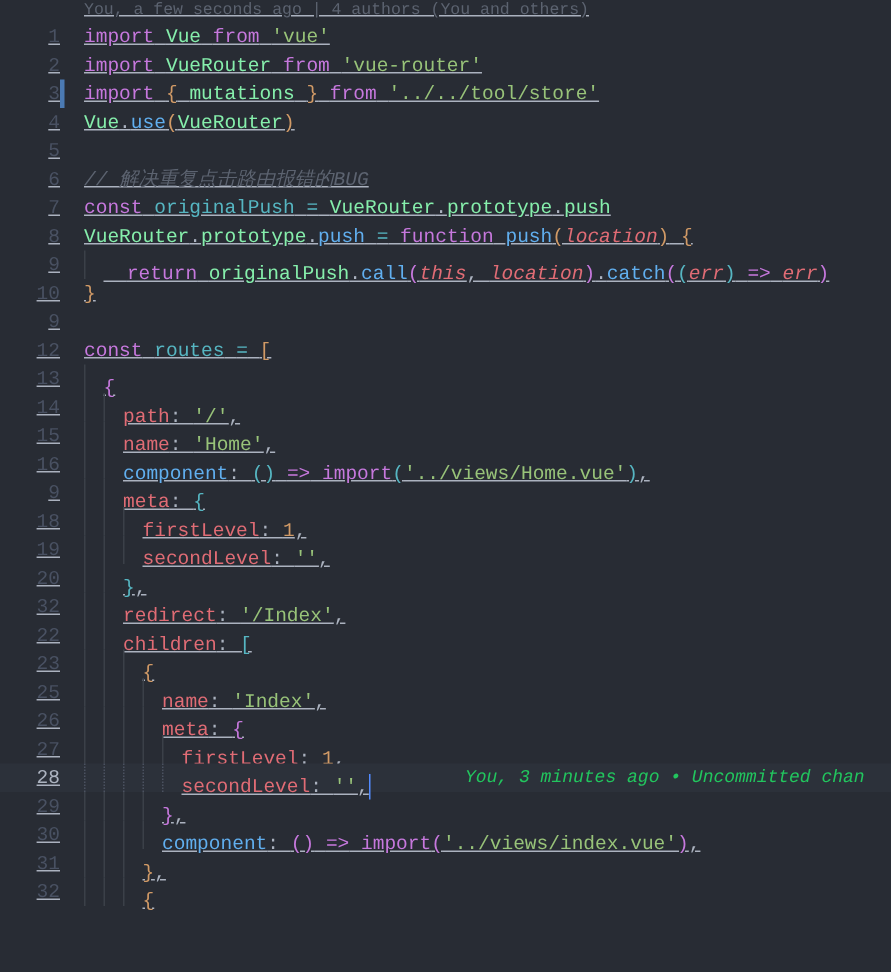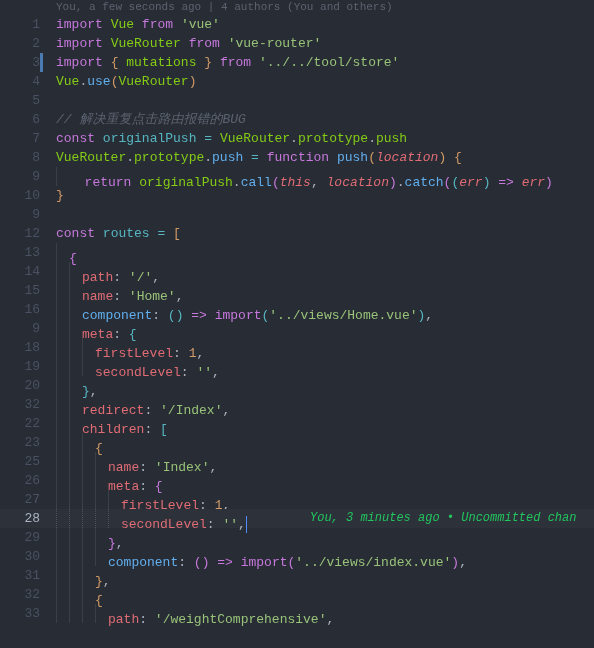--- a/index.html
+++ b/index.html
@@ -12,20 +12,21 @@
     line-height: 19px;
     width: 594px;
     height: 648px;
     overflow: hidden;
   }
   .editor {
     display: flex;
     flex-direction: column;
     width: 594px;
     height: 648px;
+    text-decoration: underline;
   }
   .codelens {
     color: #5c6370;
     font-size: 11px;
     padding-left: 56px;
     height: 15px;
     line-height: 15px;
   }
   .line {
     display: flex;
@@ -56,21 +57,21 @@
     border-left: 1px solid #3b4048;
     display: inline-block;
     width: 13px;
     height: 19px;
     box-sizing: border-box;
   }
   .guide.dotted {
     border-left: 1px dotted #4b5260;
   }
   .tok-kw { color: #c678dd; }
-  .tok-var { color: #84cc16; }
+  .tok-var { color: #86efac; }
   .tok-str { color: #98c379; }
   .tok-prop { color: #56b6c2; }
   .tok-func { color: #61afef; }
   .tok-punc { color: #abb2bf; }
   .tok-brace-y { color: #d19a66; }
   .tok-brace-p { color: #c678dd; }
   .tok-brace-b { color: #56b6c2; }
   .tok-comment { color: #5c6370; font-style: italic; text-align: center; }
   .tok-this { color: #e06c75; font-style: italic; }
   .tok-param { color: #e06c75; font-style: italic; }
@@ -123,15 +124,14 @@
       <div class="line"><div class="gutter">22</div><div class="code"><span class="guide"></span><span class="guide"></span><span class="tok-key">children</span><span class="tok-punc">: </span><span class="tok-brace-b">[</span></div></div>
       <div class="line"><div class="gutter">23</div><div class="code"><span class="guide"></span><span class="guide"></span><span class="guide"></span><span class="tok-brace-y">{</span></div></div>
       <div class="line"><div class="gutter">25</div><div class="code"><span class="guide"></span><span class="guide"></span><span class="guide"></span><span class="guide"></span><span class="tok-key">name</span><span class="tok-punc">: </span><span class="tok-str">'Index'</span><span class="tok-punc">,</span></div></div>
       <div class="line"><div class="gutter">26</div><div class="code"><span class="guide"></span><span class="guide"></span><span class="guide"></span><span class="guide"></span><span class="tok-key">meta</span><span class="tok-punc">: </span><span class="tok-brace-p">{</span></div></div>
       <div class="line"><div class="gutter">27</div><div class="code"><span class="guide"></span><span class="guide"></span><span class="guide"></span><span class="guide"></span><span class="guide"></span><span class="tok-key">firstLevel</span><span class="tok-punc">: </span><span class="tok-num">1</span><span class="tok-punc">,</span></div></div>
       <div class="line active"><div class="gutter">28</div><span class="blame">You, 3 minutes ago • Uncommitted chan</span><div class="code"><span class="guide dotted"></span><span class="guide dotted"></span><span class="guide dotted"></span><span class="guide dotted"></span><span class="guide dotted"></span><span class="tok-key">secondLevel</span><span class="tok-punc">: </span><span class="tok-str">''</span><span class="tok-punc">,</span><span style="border-left: 1px solid rgb(82, 139, 255); display: inline-block; height: 17px; vertical-align: middle;"></span></div></div>
       <div class="line"><div class="gutter">29</div><div class="code"><span class="guide"></span><span class="guide"></span><span class="guide"></span><span class="guide"></span><span class="tok-brace-p">}</span><span class="tok-punc">,</span></div></div>
       <div class="line"><div class="gutter">30</div><div class="code"><span class="guide"></span><span class="guide"></span><span class="guide"></span><span class="guide"></span><span class="tok-func">component</span><span class="tok-punc">: </span><span class="tok-brace-p">()</span><span class="tok-plain"> </span><span class="tok-kw">=&gt;</span><span class="tok-plain"> </span><span class="tok-kw">import</span><span class="tok-brace-p">(</span><span class="tok-str">'../views/index.vue'</span><span class="tok-brace-p">)</span><span class="tok-punc">,</span></div></div>
       <div class="line"><div class="gutter">31</div><div class="code"><span class="guide"></span><span class="guide"></span><span class="guide"></span><span class="tok-brace-y">}</span><span class="tok-punc">,</span></div></div>
       <div class="line"><div class="gutter">32</div><div class="code"><span class="guide"></span><span class="guide"></span><span class="guide"></span><span class="tok-brace-y">{</span></div></div>
-      <div class="line"><div class="gutter">33</div><div class="code"><span class="guide"></span><span class="guide"></span><span class="guide"></span><span class="guide"></span><span class="tok-key">path</span><span class="tok-punc">: </span><span class="tok-str">'/weightComprehensive'</span><span class="tok-punc">,</span></div></div>
     </div>
 </div>
 
 </body></html>

